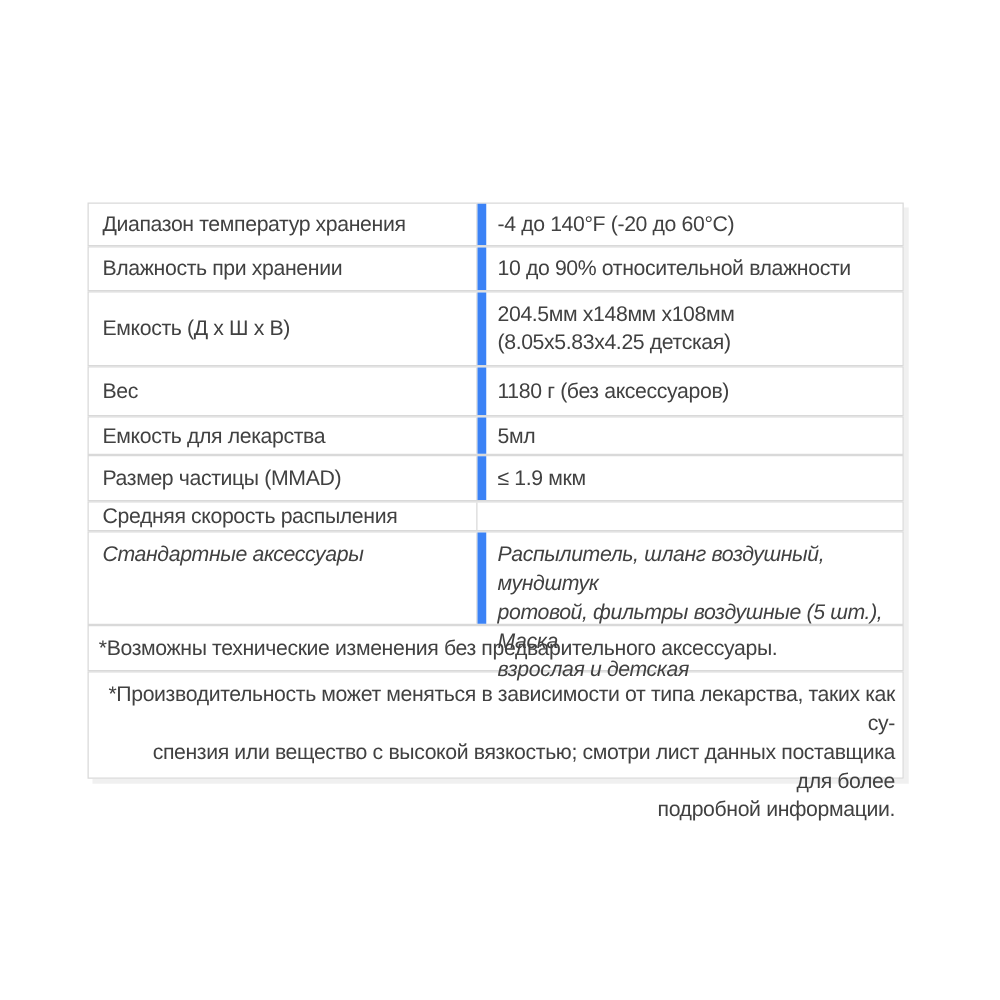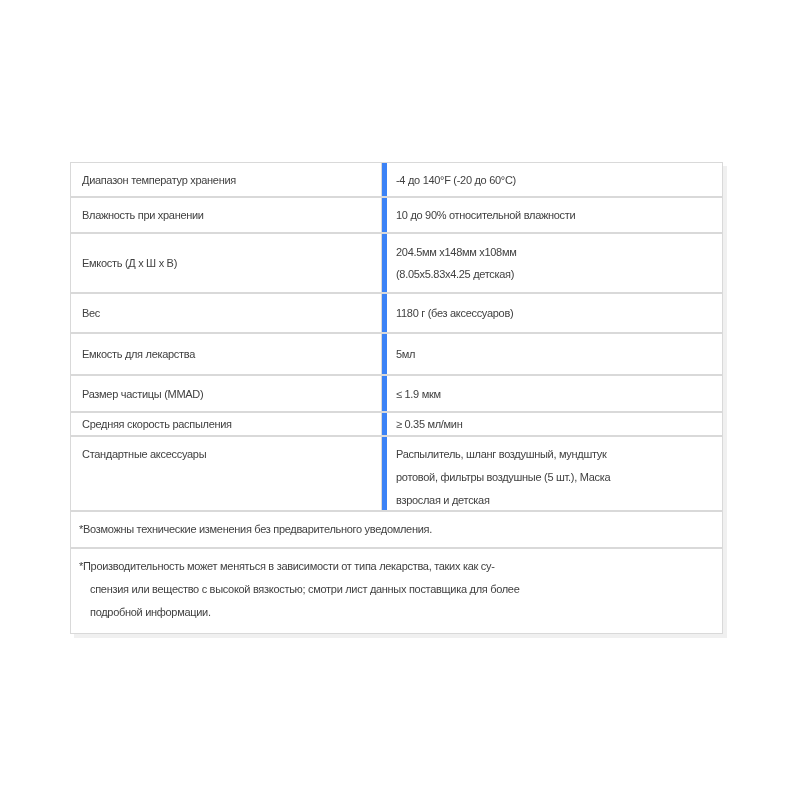--- a/index.html
+++ b/index.html
@@ -13,21 +13,21 @@
     position: relative;
     width: 800px; height: 800px;
     background: #ffffff;
   }
   .spec-table {
     position: absolute;
     left: 70px; top: 162px;
     width: 653px;
     box-shadow: 4px 4px 0 rgba(170,170,170,0.18);
     color: #414141;
-    font-size: 11px;
+    font-size: 17px;
     letter-spacing: -0.3px;
   }
   .row {
     display: flex;
     background: #ffffff;
     border: 1px solid #d9d9d9;
     width: 100%;
   }
   .cell {
     display: flex;
@@ -36,47 +36,49 @@
     line-height: 22px;
   }
   .cell-label {
     width: 311px;
     border-right: 1px solid #d9d9d9;
     padding-left: 11px;
     padding-right: 8px;
   }
   .cell-value {
     flex: 1;
-    border-left: 5px solid #3b82f6;
+    border-left: 7px solid #3b82f6;
     padding-left: 9px;
     padding-right: 6px;
   }
   .row.align-top .cell {
     align-items: flex-start;
     padding-top: 6px;
     line-height: 23px;
+    font-style: italic;
   }
   .cell-foot {
     width: 100%;
     display: block;
     white-space: pre-line;
     line-height: 23px;
     padding-left: 19px;
     padding-right: 6px;
     text-indent: -11px;
   }
   .footnote-single .cell-foot {
     display: flex;
     align-items: center;
     height: 100%;
     padding-left: 8px;
     text-indent: 0;
   }
   .footnote-multi .cell-foot {
     padding-top: 6px;
+    text-align: right;
   }
 </style>
 </head>
 <body>
 
 <div class="canvas">
   <div class="spec-table">
 
     <div class="row" style="height:35px">
       <div class="cell cell-label">Диапазон температур хранения</div>
@@ -92,44 +94,43 @@
       <div class="cell cell-label">Емкость (Д х Ш х В)</div>
       <div class="cell cell-value">204.5мм х148мм х108мм
 (8.05х5.83х4.25 детская)</div>
     </div>
 
     <div class="row" style="height:40px">
       <div class="cell cell-label">Вес</div>
       <div class="cell cell-value">1180 г (без аксессуаров)</div>
     </div>
 
-    <div class="row" style="height:42px">
+    <div class="row" style="height:31px">
       <div class="cell cell-label">Емкость для лекарства</div>
       <div class="cell cell-value">5мл</div>
     </div>
 
     <div class="row" style="height:37px">
       <div class="cell cell-label">Размер частицы (MMAD)</div>
       <div class="cell cell-value">≤ 1.9 мкм</div>
     </div>
 
     <div class="row" style="height:24px">
       <div class="cell cell-label">Средняя скорость распыления</div>
-      <div class="cell cell-value">≥ 0.35 мл/мин</div>
     </div>
 
     <div class="row align-top" style="height:75px">
       <div class="cell cell-label">Стандартные аксессуары</div>
       <div class="cell cell-value">Распылитель, шланг воздушный, мундштук
 ротовой, фильтры воздушные (5 шт.), Маска
 взрослая и детская</div>
     </div>
 
     <div class="row footnote-single" style="height:37px">
-      <div class="cell-foot">*Возможны технические изменения без предварительного уведомления.</div>
+      <div class="cell-foot">*Возможны технические изменения без предварительного аксессуары.</div>
     </div>
 
     <div class="row footnote-multi" style="height:86px">
       <div class="cell-foot">*Производительность может меняться в зависимости от типа лекарства, таких как су-
 спензия или вещество с высокой вязкостью; смотри лист данных поставщика для более
 подробной информации.</div>
     </div>
 
   </div>
 </div>

